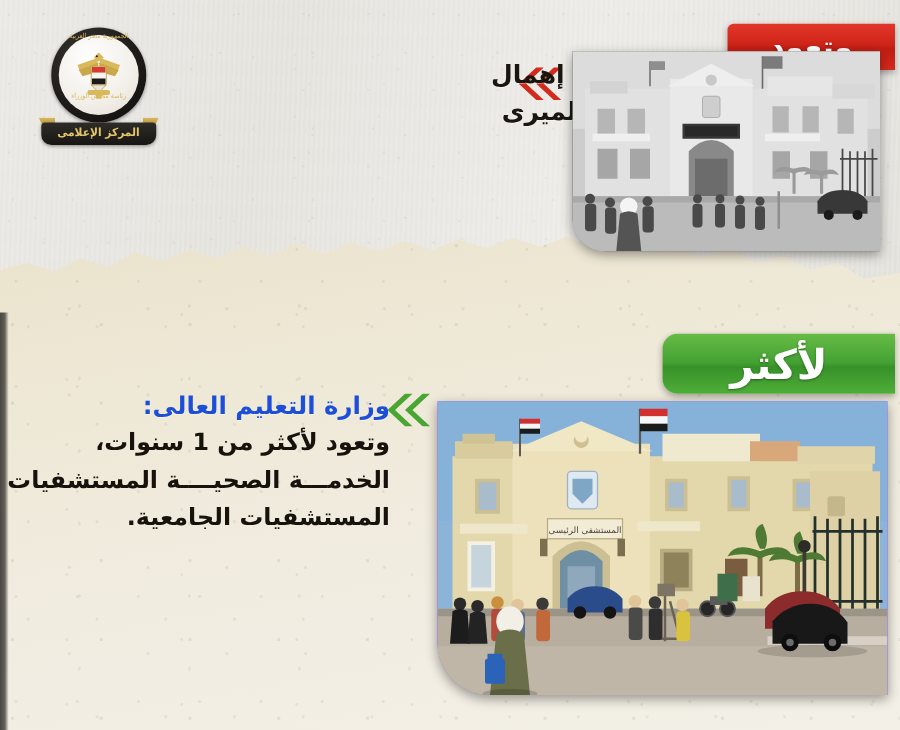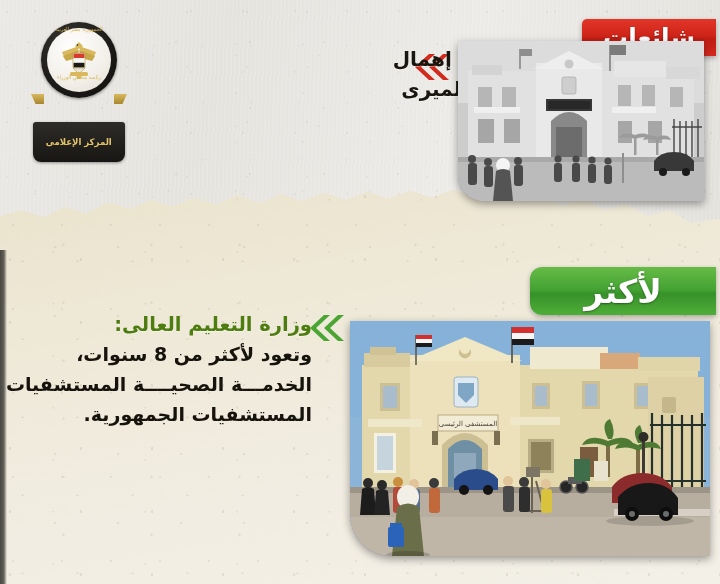--- a/index.html
+++ b/index.html
@@ -116,25 +116,25 @@
   .logo-arcTop span{ display:block; transform:scaleX(.92); color:#d9b95c; font-size:5.5px; }
   .logo-arcBottom{ top:52px; text-align:center; }
   .logo-arcBottom span{ display:block; transform:scaleX(.92); color:#d9b95c; font-size:5.5px; }
 
   .eagle{
     position:absolute; left:50%; top:18px; transform:translateX(-50%);
     width:44px; height:40px;
   }
   .logo-ribbon{
     position:absolute; left:0; top:76px;
-    width:92px; height:40px;
+    width:92px; height:18px;
     background:linear-gradient(to bottom, #2e2c28 0%, #171614 100%);
     border-radius:3px 3px 8px 8px;
     box-shadow:0 1px 3px rgba(0,0,0,.4);
-    display:flex; align-items:center; justify-content:center;margin-top:24px;
+    display:flex; align-items:center; justify-content:center;
   }
   .logo-ribbon span{
     color:#e3c468; font-size:9px; font-weight:bold;
     transform:scaleX(.95);
     font-family:"DejaVu Sans", sans-serif;
   }
   .ribbon-tail-l, .ribbon-tail-r{
     position:absolute; top:72px; width:13px; height:10px;
     background:linear-gradient(to bottom,#d8b95e,#a8872f);
   }
@@ -207,21 +207,21 @@
     position:absolute;
     right:408px; top:310px; width:278px;
     text-align:right; direction:rtl;
     color:#15130c;
     font-size:19px; line-height:1.56;
     font-weight:bold;
     font-family:"DejaVu Sans", sans-serif;
   }
   .txt-fact .ln{ display:block; white-space:nowrap; }
   .txt-fact .hdr{
-    color:#4d7c0f;
+    color:#1d4ed8;
     font-size:19.5px;
     text-shadow:0 1px 0 rgba(255,255,255,.4);
   }
 </style>
 </head>
 <body>
 
 <div id="stage">
 
   <div class="paper-top"></div>
@@ -261,21 +261,21 @@
       <span>رئاسة مجلس الوزراء</span>
     </div>
 
     <div class="ribbon-tail-l"></div>
     <div class="ribbon-tail-r"></div>
     <div class="logo-ribbon">
       <span>المركز الإعلامى</span>
     </div>
   </div>
 
-  <div class="banner banner-rumors">شائعات</div>
+  <div class="banner banner-rumors">وتعود</div>
 
   <svg class="chev chev-red" viewBox="0 0 40 30">
     <path d="M19 2 L5 15 L19 28 L25 28 L11 15 L25 2 Z" fill="#d22a1c"></path>
     <path d="M33 2 L19 15 L33 28 L39 28 L25 15 L39 2 Z" fill="#d22a1c"></path>
   </svg>
 
   <div class="txt-rumor">
     <span class="ln">تداول صور عن وجود إهمال</span>
     <span class="ln">جسيم بالمستشفى الميرى</span>
     <span class="ln">بالإسكندرية.</span>
@@ -375,23 +375,23 @@
 
   <div class="banner banner-facts">لأكثر</div>
 
   <svg class="chev chev-green" viewBox="0 0 40 30">
     <path d="M19 2 L5 15 L19 28 L25 28 L11 15 L25 2 Z" fill="#4aa632"></path>
     <path d="M33 2 L19 15 L33 28 L39 28 L25 15 L39 2 Z" fill="#4aa632"></path>
   </svg>
 
   <div class="txt-fact">
     <span class="ln hdr">وزارة التعليم العالى:</span>
-    <span class="ln">وتعود لأكثر من 8 سنوات،</span>
+    <span class="ln">وتعود لأكثر من 1 سنوات،</span>
     <span class="ln">الخدمـــة الصحيــــة المستشفيات</span>
-    <span class="ln">المستشفيات الجمهورية.</span>
+    <span class="ln">المستشفيات الجامعية.</span>
   </div>
 
   <div class="photo photo-fact">
     <svg viewBox="0 0 360 235" preserveAspectRatio="xMidYMid slice">
 
       <rect width="360" height="235" fill="#8cb4d8"></rect>
       <rect x="0" y="0" width="360" height="96" fill="#86b2da"></rect>
 
       <rect x="12" y="44" width="336" height="122" fill="#e3d7ac"></rect>
       <rect x="60" y="34" width="110" height="132" fill="#ece1ba"></rect>

